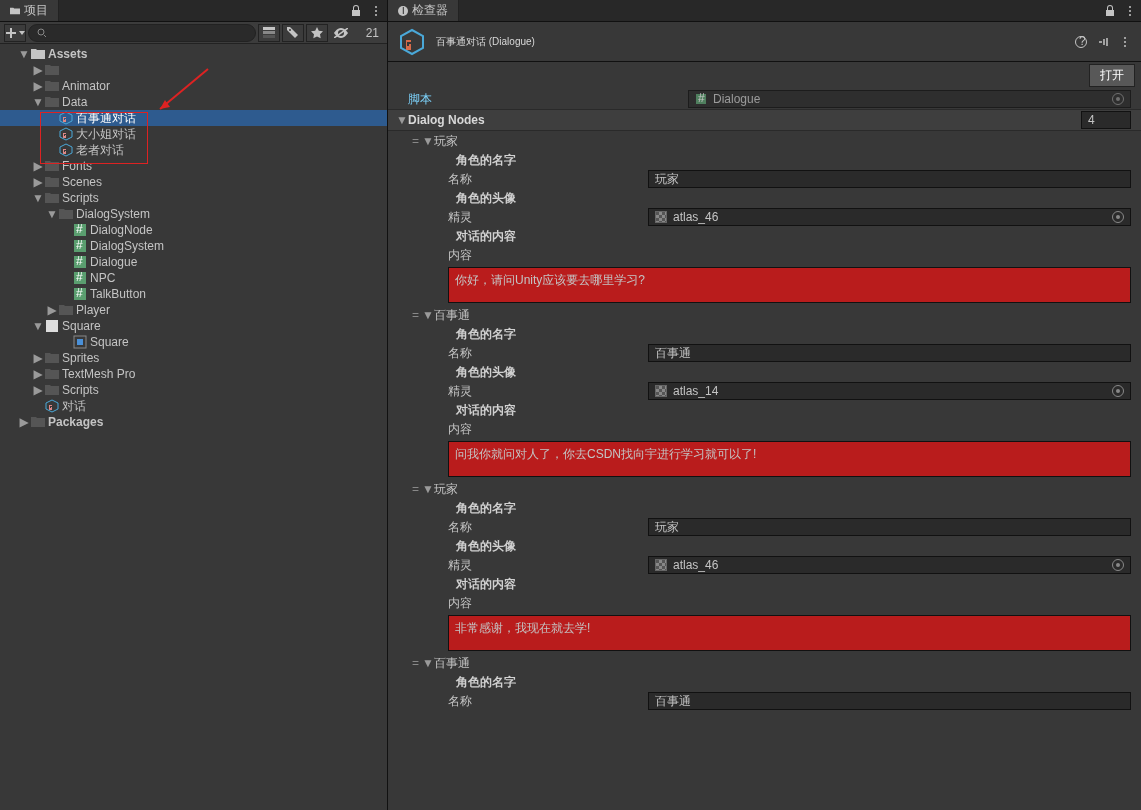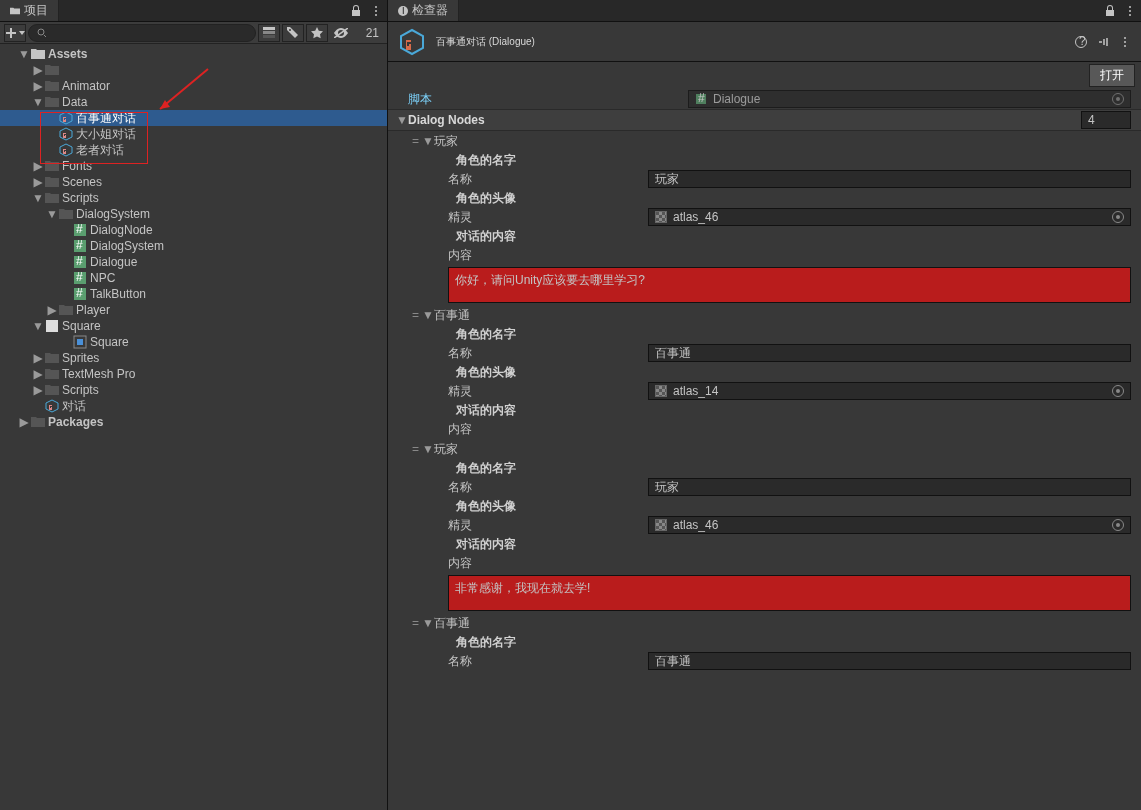--- a/index.html
+++ b/index.html
@@ -540,20 +540,21 @@
             </div>
           </div>
           <div class="sub-hdr">
             <span class="fold"></span>
             <span>对话的内容</span>
           </div>
           <div class="field-row">
             <div class="flabel">内容</div>
             <div class="fval"></div>
           </div>
+          <div class="textarea-field">问我你就问对人了，你去CSDN找向宇进行学习就可以了!</div>
           <div class="node-hdr">
             <span class="handle">=</span>
             <span class="fold">▼</span>
             <span>玩家</span>
           </div>
           <div class="sub-hdr">
             <span class="fold"></span>
             <span>角色的名字</span>
           </div>
           <div class="field-row">

